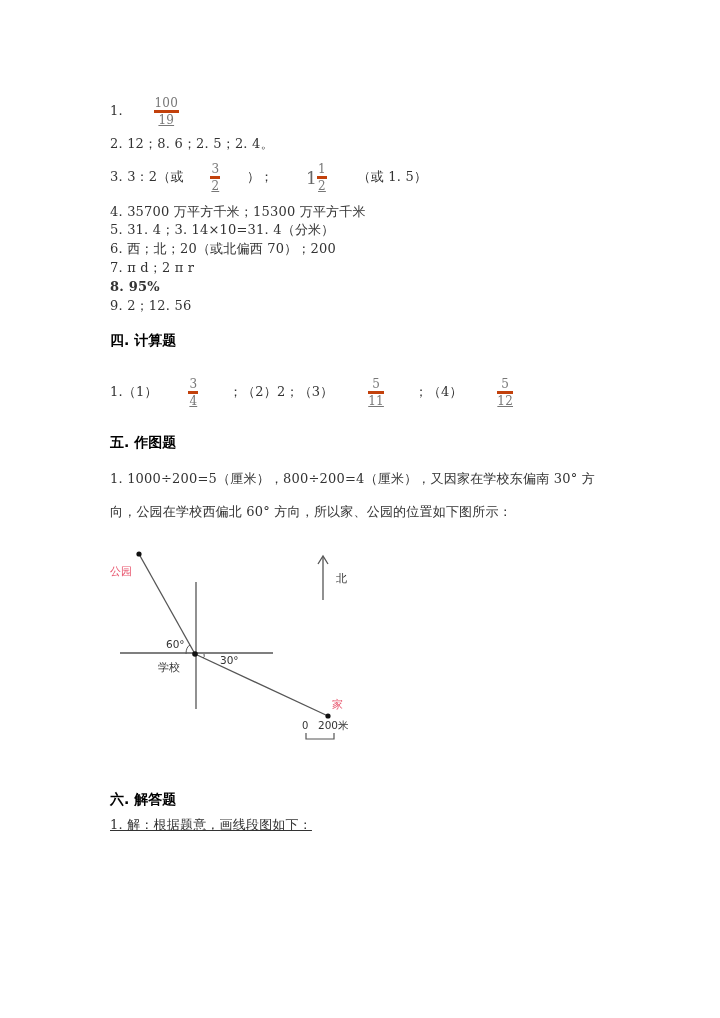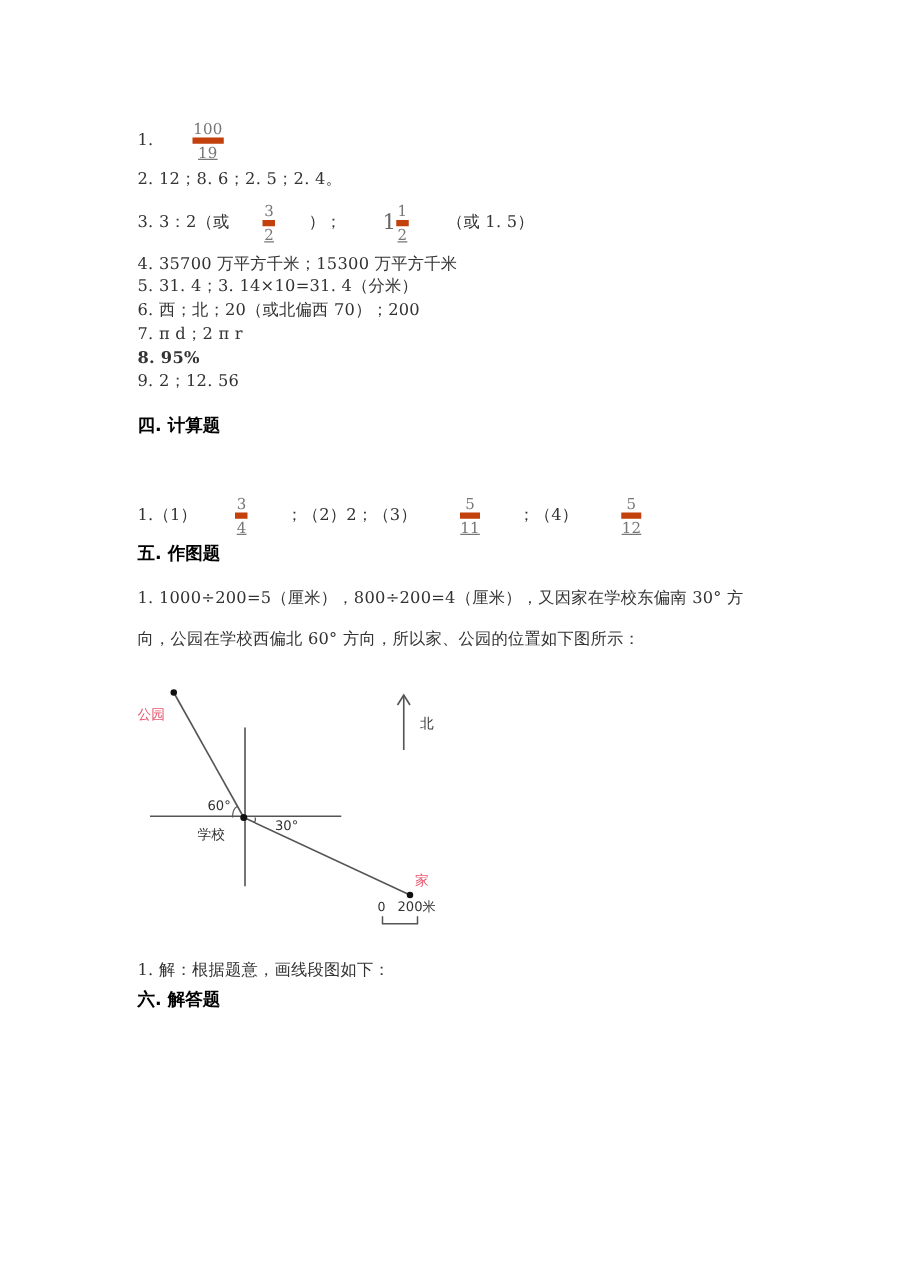--- a/index.html
+++ b/index.html
@@ -2,21 +2,21 @@
 <html><head>
 <meta charset="utf-8">
 <style>
   html, body { margin:0; padding:0; background:#ffffff; }
   body { width:720px; height:1018px; position:relative; overflow:hidden;
          font-family:"DejaVu Serif","Liberation Serif",serif; color:#333; }
   .line { position:absolute; left:110px; font-size:13px; line-height:18px; white-space:nowrap; letter-spacing:0.2px; }
   .heading { position:absolute; left:110px; font-size:14px; font-weight:bold;
              font-family:"DejaVu Sans","Liberation Sans",sans-serif; color:#000000; }
   .frac { display:inline-block; vertical-align:middle; text-align:center; color:#777; font-size:12px; line-height:14px; }
-  .frac .num { display:block; padding:0 1px; border-bottom:5px solid #c2410c; }
+  .frac .num { display:block; padding:0 1px; border-bottom:3px solid #c2410c; }
   .frac .den { display:block;text-decoration:underline; }
   .gap { display:inline-block; }
   .mixed-whole { font-size:17px; color:#666; vertical-align:middle; }
   svg text { font-family:"DejaVu Sans","Liberation Sans",sans-serif; }
 </style>
 </head>
 <body>
 
 <div class="line" style="top:96px;">
   <span>1.</span>
@@ -48,21 +48,21 @@
 </div>
 
 <div class="line" style="top:203px;">4. 35700 万平方千米；15300 万平方千米</div>
 <div class="line" style="top:221px;">5. 31. 4；3. 14×10=31. 4（分米）</div>
 <div class="line" style="top:240px;">6. 西；北；20（或北偏西 70）；200</div>
 <div class="line" style="top:259px;">7. π d；2 π r</div>
 <div class="line" style="top:278px;font-weight:bold;">8. 95%</div>
 <div class="line" style="top:297px;">9. 2；12. 56</div>
 
 <div class="heading" style="top:332px;">四. 计算题</div>
-<div class="line" style="top:377px;margin-top:19px;">
+<div class="line" style="top:377px;">
   <span>1.（1）</span>
   <span class="gap" style="width:22px"></span>
   <span class="frac">
     <span class="num">3</span>
     <span class="den">4</span>
   </span>
   <span class="gap" style="width:22px"></span>
   <span>；（2）2；（3）</span>
   <span class="gap" style="width:26px"></span>
   <span class="frac">
@@ -107,13 +107,13 @@
   <text x="166" y="648" font-size="10.5" fill="#333">60°</text>
   <text x="220" y="664" font-size="10.5" fill="#333">30°</text>
   <text x="158" y="671" font-size="11" fill="#333">学校</text>
   <text x="332" y="708" font-size="11" fill="#e8566e">家</text>
   <text x="336" y="582" font-size="11" fill="#333">北</text>
   <text x="302" y="729" font-size="10" fill="#333">0</text>
   <text x="318" y="729" font-size="10.5" fill="#333">200米</text>
 </svg>
 
 <div class="heading" style="top:779px;margin-top:12px;">六. 解答题</div>
-<div class="line" style="top:768px;">1. 解：根据题意，画线段图如下：</div>
+<div class="line" style="top:816px;text-decoration:underline;">1. 解：根据题意，画线段图如下：</div>
 
 </body></html>

